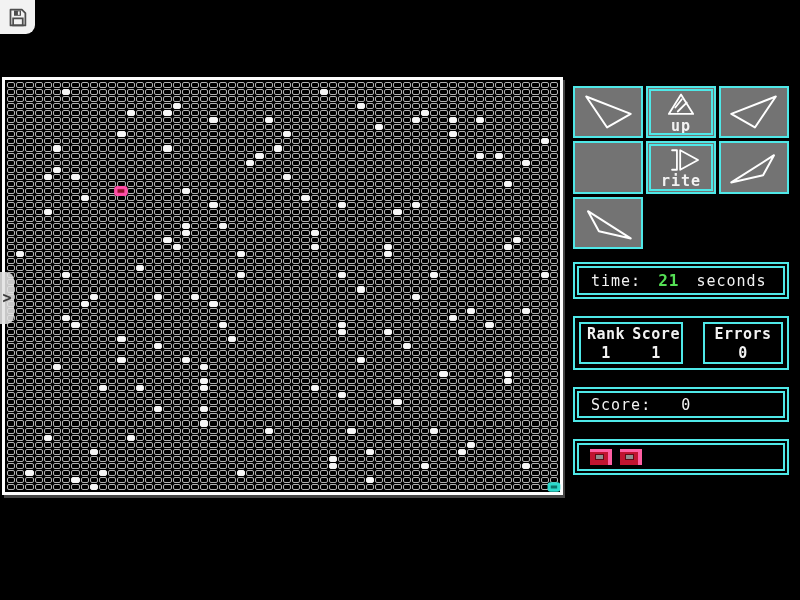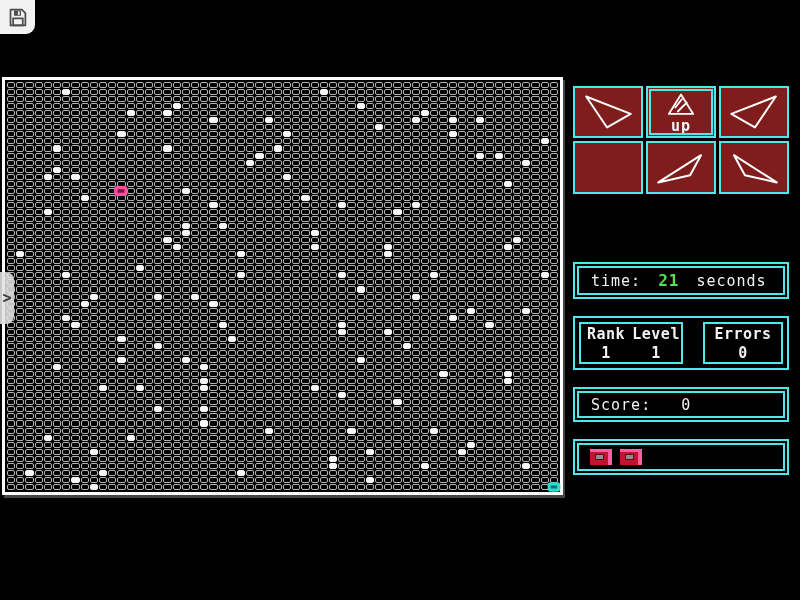--- a/index.html
+++ b/index.html
@@ -26,21 +26,21 @@
   .cells { position:absolute; inset:0; padding:2px;
     display:grid; grid-template-columns:repeat(60,1fr); grid-auto-rows:1fr; gap:1px; }
   .cell { border:1px solid #b3b3b3; background:#000; border-radius:2px; }
   .cell.dot { background:#f5f5f5; border-color:#f5f5f5; }
   .cell.player { background:#8c1126; border:2px solid #ff4da6; transform:scale(1.7); z-index:3; }
   .cell.goal { background:#0c756d; border:2px solid #2cd9cc; transform:scale(1.6); z-index:3; }
 
   
   .dirpad { position:absolute; left:573px; top:86px; width:216px; height:163px;
     display:grid; grid-template-columns:repeat(3,1fr); grid-template-rows:repeat(3,1fr); gap:3px; }
-  .dp-cell { position:relative; border:2px solid var(--cyan); background:#7f1d1d;
+  .dp-cell { position:relative; border:2px solid var(--cyan); background:#737373;
     display:flex; flex-direction:column; align-items:center; justify-content:center; cursor:pointer; }
   .dp-cell.dbl::after { content:""; position:absolute; inset:1px;
     border:2px solid var(--cyan); pointer-events:none; }
   .dp-icon { stroke:#fff; stroke-width:2.2; fill:none; stroke-linejoin:round; stroke-linecap:round; }
   .dp-cell .corner { width:60px; height:40px; }
   .dp-cell .card { width:56px; height:26px; margin-top:2px; }
   .dp-label { color:#f2f2f2; font-size:15px; font-weight:bold; line-height:16px; letter-spacing:1px; }
 
   .panel { position:absolute; left:573px; width:216px; border:2px solid var(--cyan); background:#000; }
   .panel.dbl::after { content:""; position:absolute; inset:2px;
@@ -3580,20 +3580,27 @@
         <line x1="28" y1="24" x2="39" y2="13"></line>
       </svg>
       <span class="dp-label">up</span>
     </div>
     <div class="dp-cell">
       <svg class="dp-icon corner" viewBox="0 0 64 44">
         <polygon points="56,5 7,24 33,39"></polygon>
       </svg>
     </div>
     <div class="dp-cell"></div>
+    <div class="dp-cell dbl">
+      <svg class="dp-icon card" viewBox="0 0 64 32">
+        <polygon points="53,16 31,4 31,28"></polygon>
+        <polyline points="21,4 27,4 27,28 21,28"></polyline>
+      </svg>
+      <span class="dp-label">rite</span>
+    </div>
     <div class="dp-cell">
       <svg class="dp-icon corner" viewBox="0 0 64 44">
         <polygon points="7,39 54,9 42,31"></polygon>
       </svg>
     </div>
     <div class="dp-cell">
       <svg class="dp-icon corner" viewBox="0 0 64 44">
         <polygon points="57,39 10,9 22,31"></polygon>
       </svg>
     </div>
@@ -3601,21 +3608,21 @@
 
 <div class="panel dbl time-panel">
   <span class="stat-text">time:</span>
   <span class="time-value">21</span>
   <span class="stat-text">seconds</span>
 </div>
 
 <div class="panel rank-row">
   <div class="rank-box">
     <span class="stat-cell">Rank</span>
-    <span class="stat-cell">Level</span>
+    <span class="stat-cell">Score</span>
     <span class="stat-cell">1</span>
     <span class="stat-cell">1</span>
   </div>
   <div class="errors-box">
     <span class="stat-cell">Errors</span>
     <span class="stat-cell">0</span>
   </div>
 </div>
 
 <div class="panel dbl score-panel">

